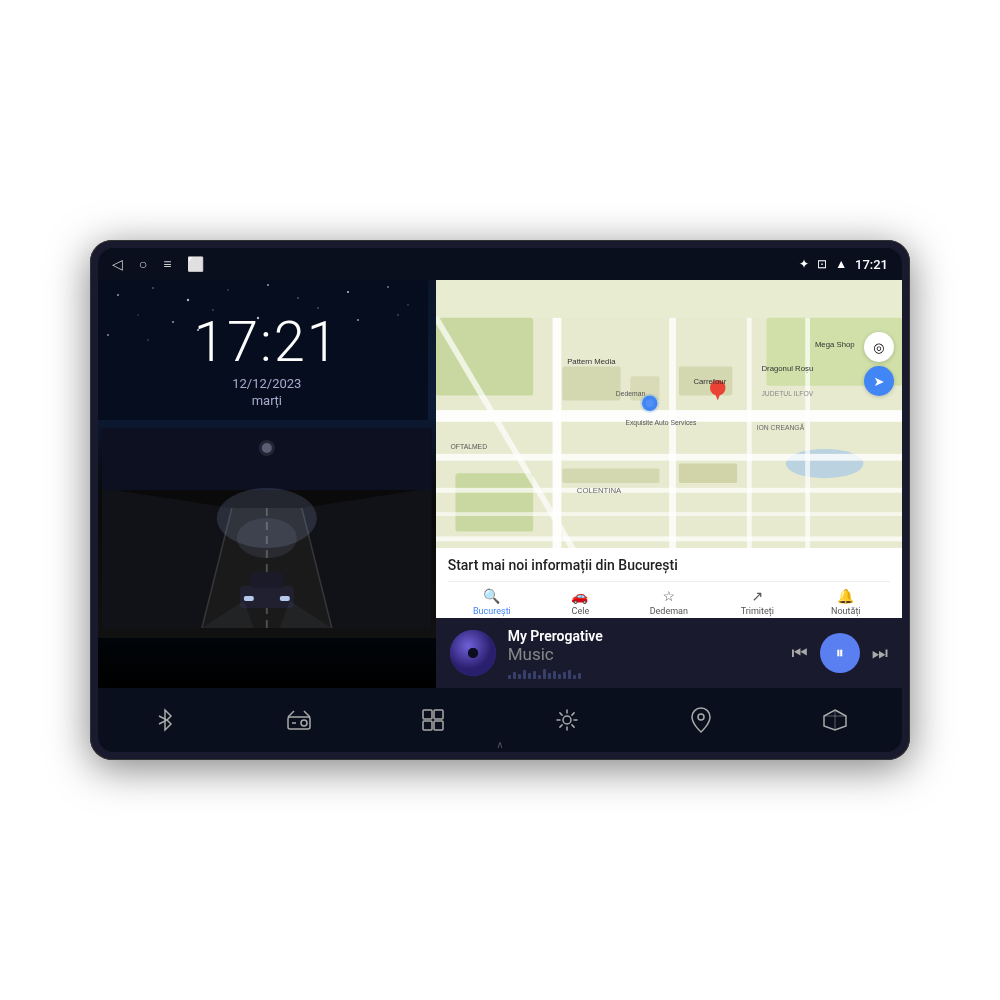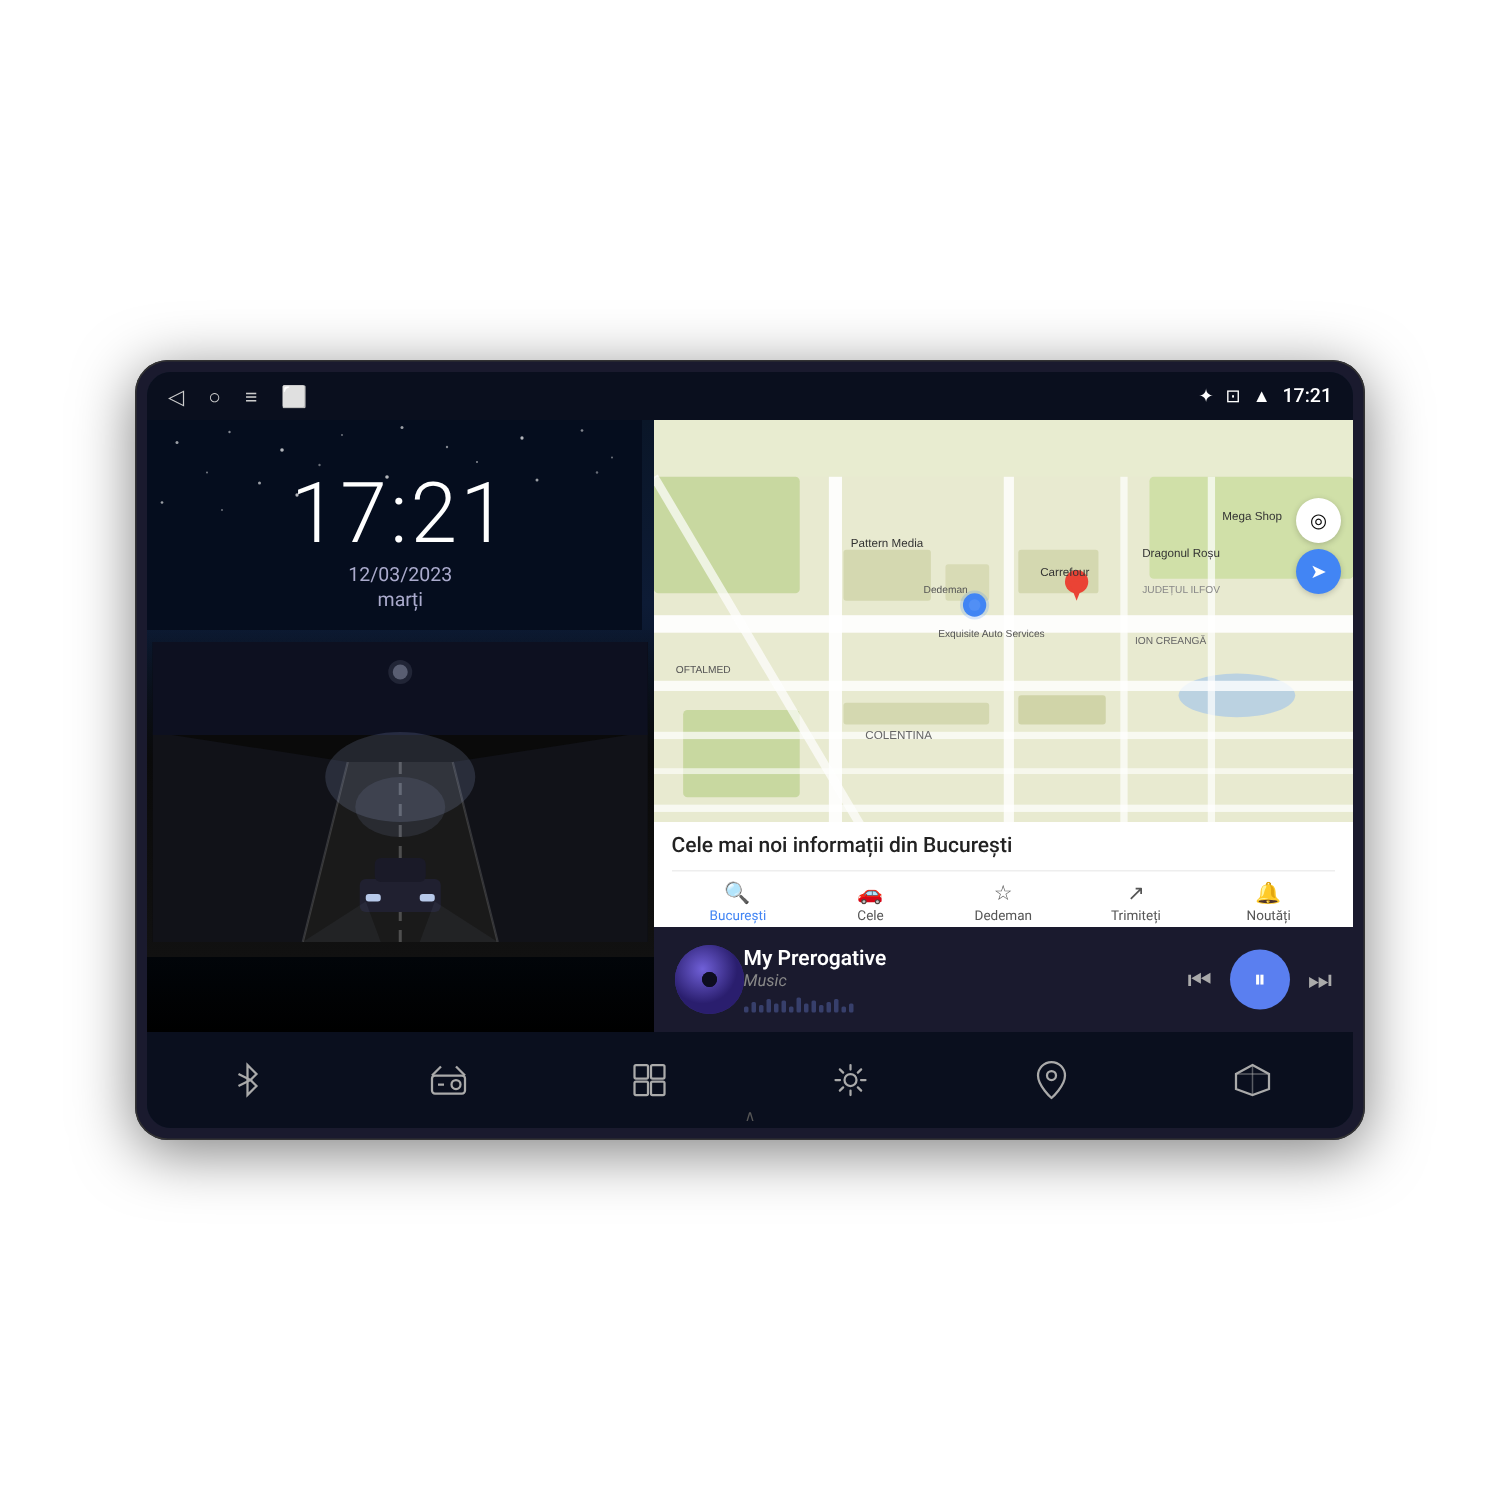--- a/index.html
+++ b/index.html
@@ -255,21 +255,21 @@
       color: #4285f4;
     }
 
     
     .music-player {
       height: 70px;
       background: #1a1a2e;
       display: flex;
       align-items: center;
       padding: 16px 14px;
-      gap: 0;
+      gap: 12px;
       flex-shrink: 0;
     }
 
     .music-album-art {
       width: 46px;
       height: 46px;
       border-radius: 50%;
       background: radial-gradient(circle at 40% 40%, #5a4fc8, #2a1e6e);
       display: flex;
       align-items: center;
@@ -297,23 +297,22 @@
     .music-title {
       font-size: 14px;
       font-weight: 600;
       color: #fff;
       white-space: nowrap;
       overflow: hidden;
       text-overflow: ellipsis;
     }
 
     .music-subtitle {
-      font-size: 11px;
+      font-size: 17px;
       color: #888;
-      font-style: italic;
     }
 
     .music-controls {
       display: flex;
       align-items: center;
       gap: 12px;
     }
 
     .music-btn {
       color: #aaa;
@@ -406,21 +405,21 @@
           <circle cx="220" cy="28" r="0.7" fill="white" opacity="0.5"></circle>
           <circle cx="260" cy="40" r="1" fill="white" opacity="0.6"></circle>
           <circle cx="300" cy="35" r="0.8" fill="white" opacity="0.4"></circle>
           <circle cx="10" cy="55" r="0.9" fill="white" opacity="0.6"></circle>
           <circle cx="50" cy="60" r="0.7" fill="white" opacity="0.4"></circle>
           <circle cx="100" cy="50" r="1.1" fill="white" opacity="0.7"></circle>
         </svg>
 
         <div style="position:relative;z-index:2;text-align:center;margin-top:10px;">
           <div class="clock-time">17:21</div>
-          <div class="clock-date">12/03/2023</div>
+          <div class="clock-date">12/12/2023</div>
           <div class="clock-day">marți</div>
         </div>
 
         <div class="car-tunnel">
           <svg width="100%" height="200" viewBox="0 0 330 200">
 
             <rect width="330" height="200" fill="#0a0a0a"></rect>
 
             <polygon points="100,200 230,200 200,80 130,80" fill="#1a1a1a"></polygon>
 
@@ -515,21 +514,21 @@
               <div class="map-control-btn blue" style="font-size:13px;">➤</div>
             </div>
 
             
             <div class="google-logo">
               <span class="g-blue">G</span><span class="g-red">o</span><span class="g-yellow">o</span><span class="g-blue">g</span><span class="g-green">l</span><span class="g-red">e</span>
             </div>
 
             
             <div class="map-info-banner">
-              <div class="map-info-title">Cele mai noi informații din București</div>
+              <div class="map-info-title">Start mai noi informații din București</div>
               <div class="map-nav-tabs">
                 <div class="map-nav-tab active">
                   <span class="tab-icon">🔍</span>
                   <span>București</span>
                 </div>
                 <div class="map-nav-tab">
                   <span class="tab-icon">🚗</span>
                   <span>Cele</span>
                 </div>
                 <div class="map-nav-tab">

